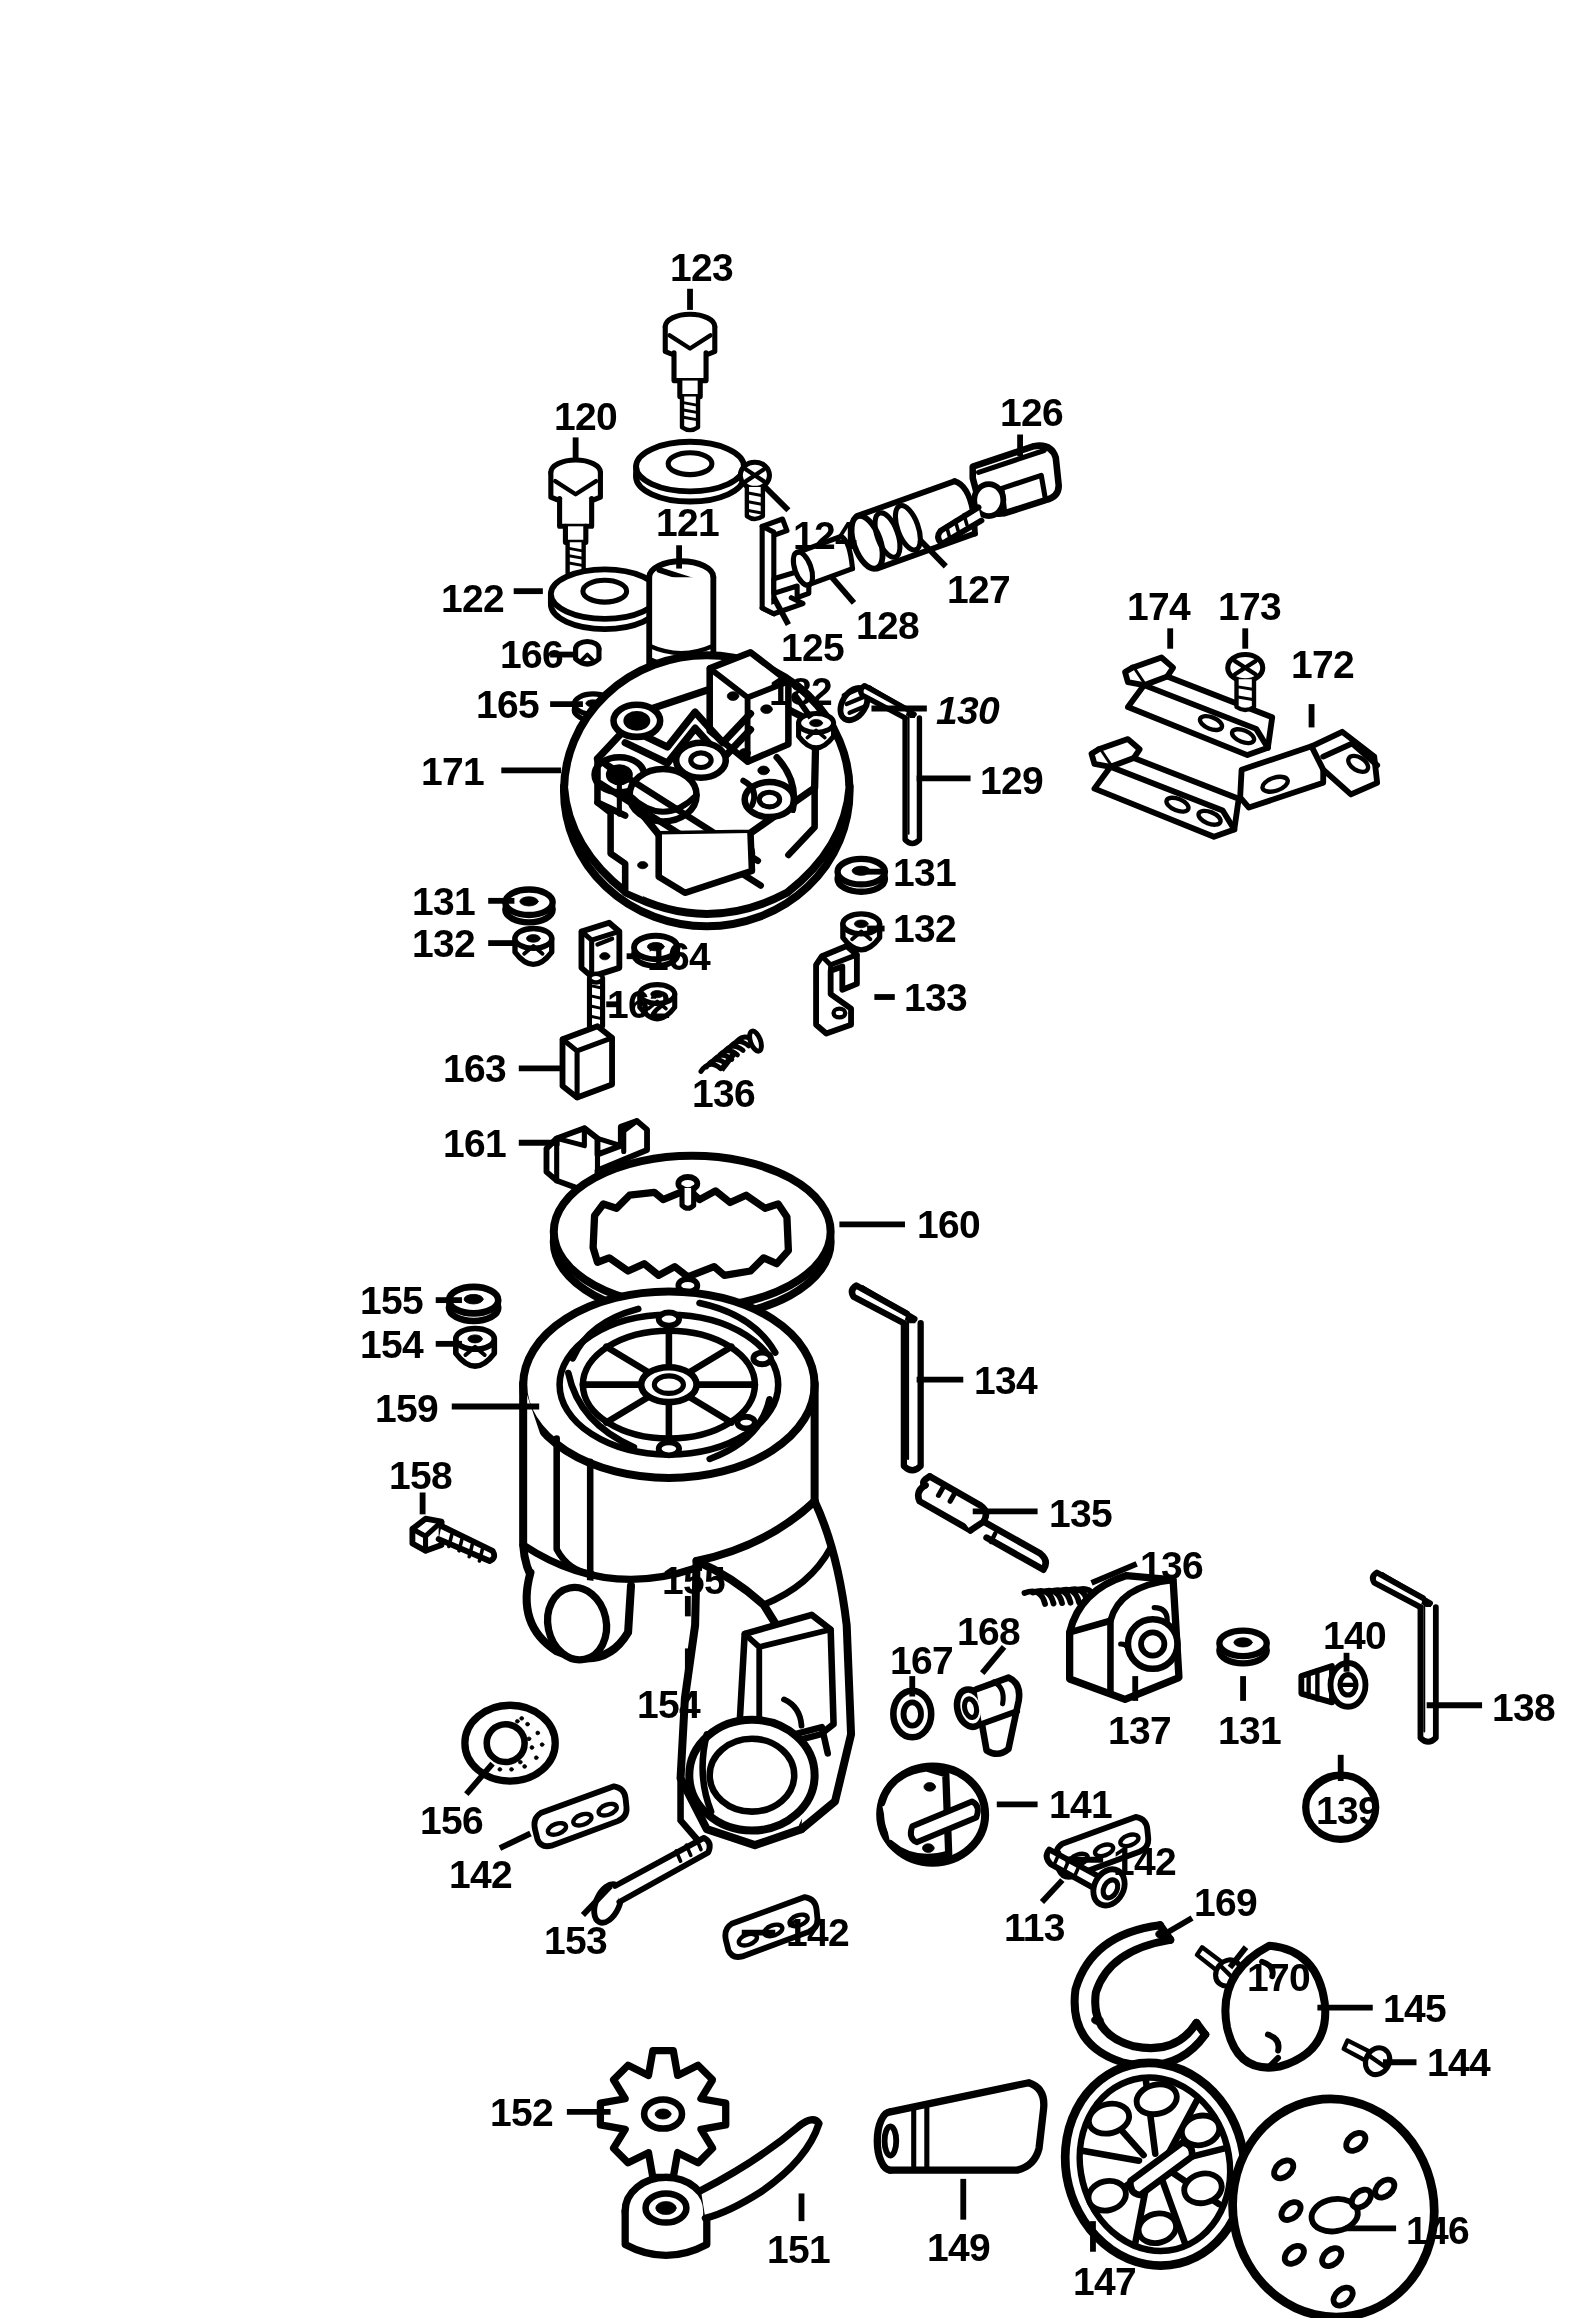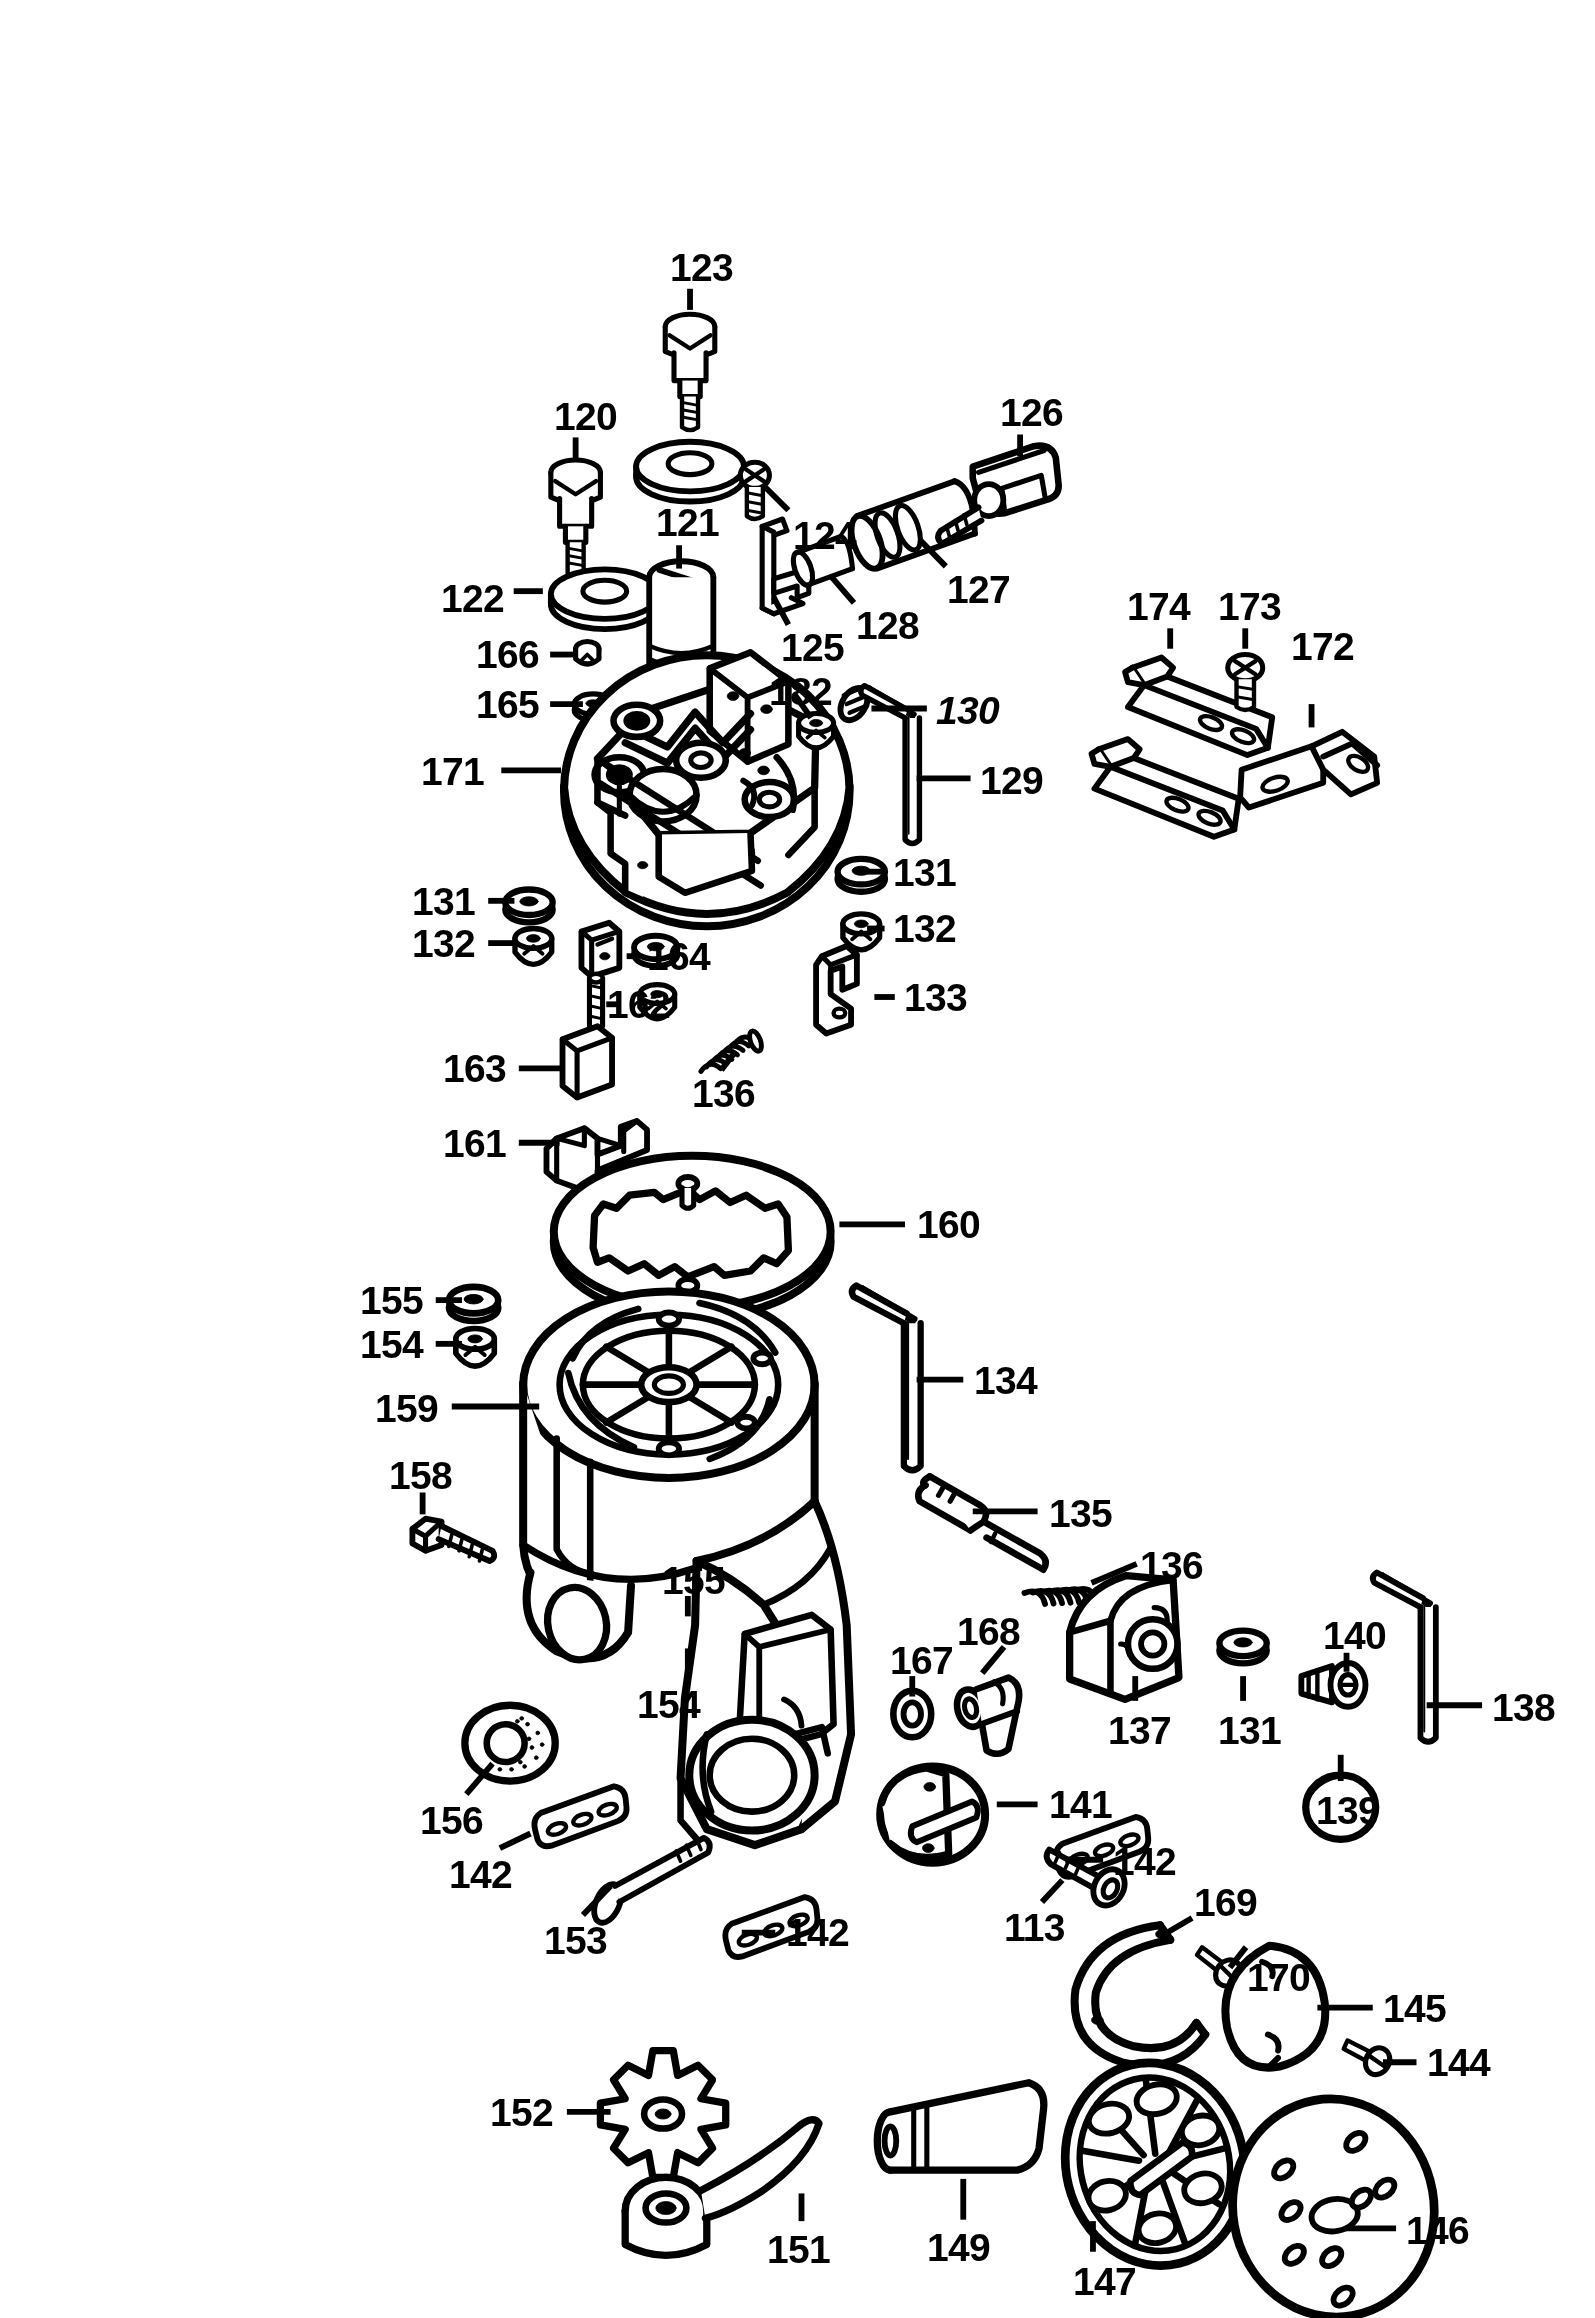--- a/index.html
+++ b/index.html
@@ -624,22 +624,22 @@
       <div class="lbl" style="left: 554px; top: 397px;">120</div>
       <div class="lbl" style="left: 1000px; top: 393px;">126</div>
       <div class="lbl" style="left: 656px; top: 503px;">121</div>
       <div class="lbl" style="left: 793px; top: 516px;">124</div>
       <div class="lbl" style="left: 441px; top: 579px;">122</div>
       <div class="lbl" style="left: 947px; top: 570px;">127</div>
       <div class="lbl" style="left: 856px; top: 606px;">128</div>
       <div class="lbl" style="left: 781px; top: 628px;">125</div>
       <div class="lbl" style="left: 1127px; top: 587px;">174</div>
       <div class="lbl" style="left: 1218px; top: 587px;">173</div>
-      <div class="lbl" style="left: 1291px; top: 627px;">172</div>
-      <div class="lbl" style="left: 476px; top: 635px; text-align: right;">166</div>
+      <div class="lbl" style="left: 1291px; top: 645px;">172</div>
+      <div class="lbl" style="left: 500px; top: 635px; text-align: right;">166</div>
       <div class="lbl" style="left: 476px; top: 685px;">165</div>
       <div class="lbl" style="left: 769px; top: 672px;">182</div>
       <div class="lbl" style="left: 936px; top: 691px; font-style: italic;">130</div>
       <div class="lbl" style="left: 421px; top: 752px;">171</div>
       <div class="lbl" style="left: 980px; top: 761px;">129</div>
       <div class="lbl" style="left: 893px; top: 853px;">131</div>
       <div class="lbl" style="left: 412px; top: 882px;">131</div>
       <div class="lbl" style="left: 893px; top: 909px;">132</div>
       <div class="lbl" style="left: 412px; top: 924px;">132</div>
       <div class="lbl" style="left: 647px; top: 937px;">164</div>

